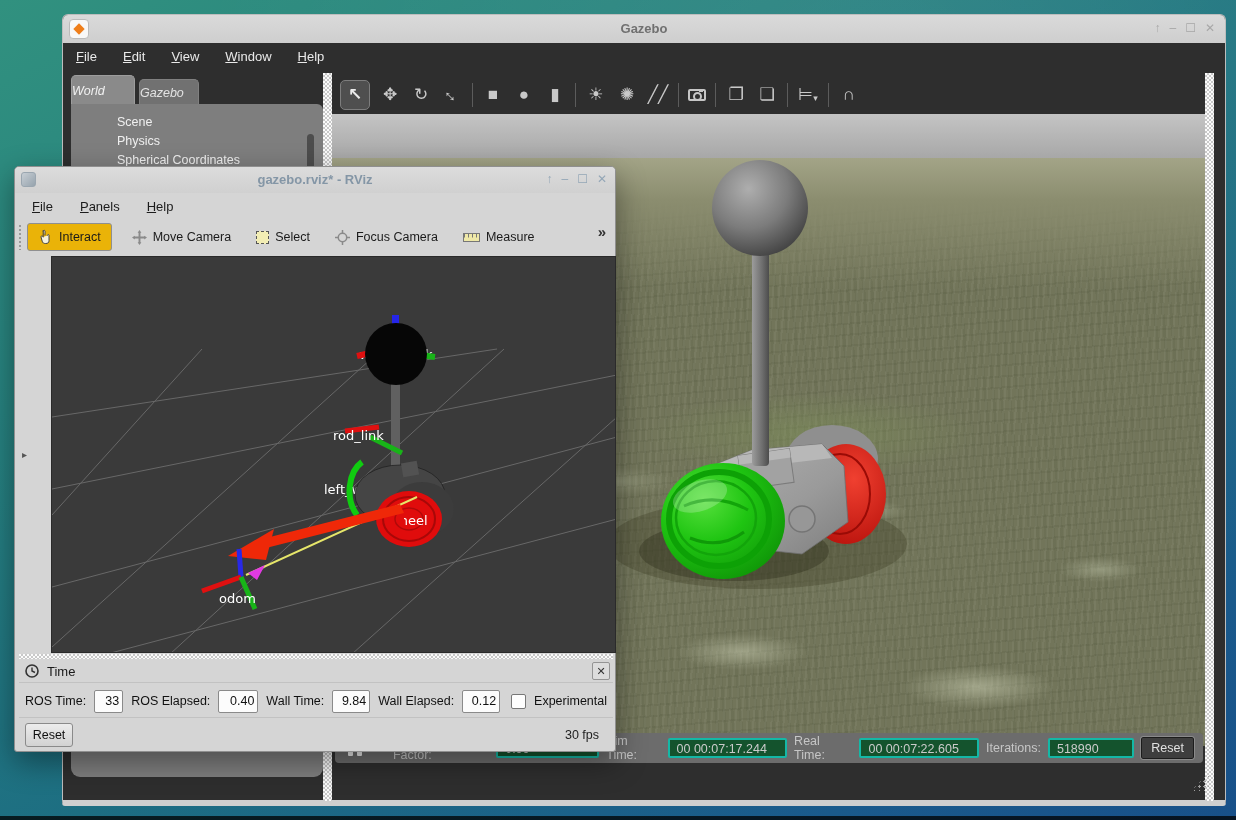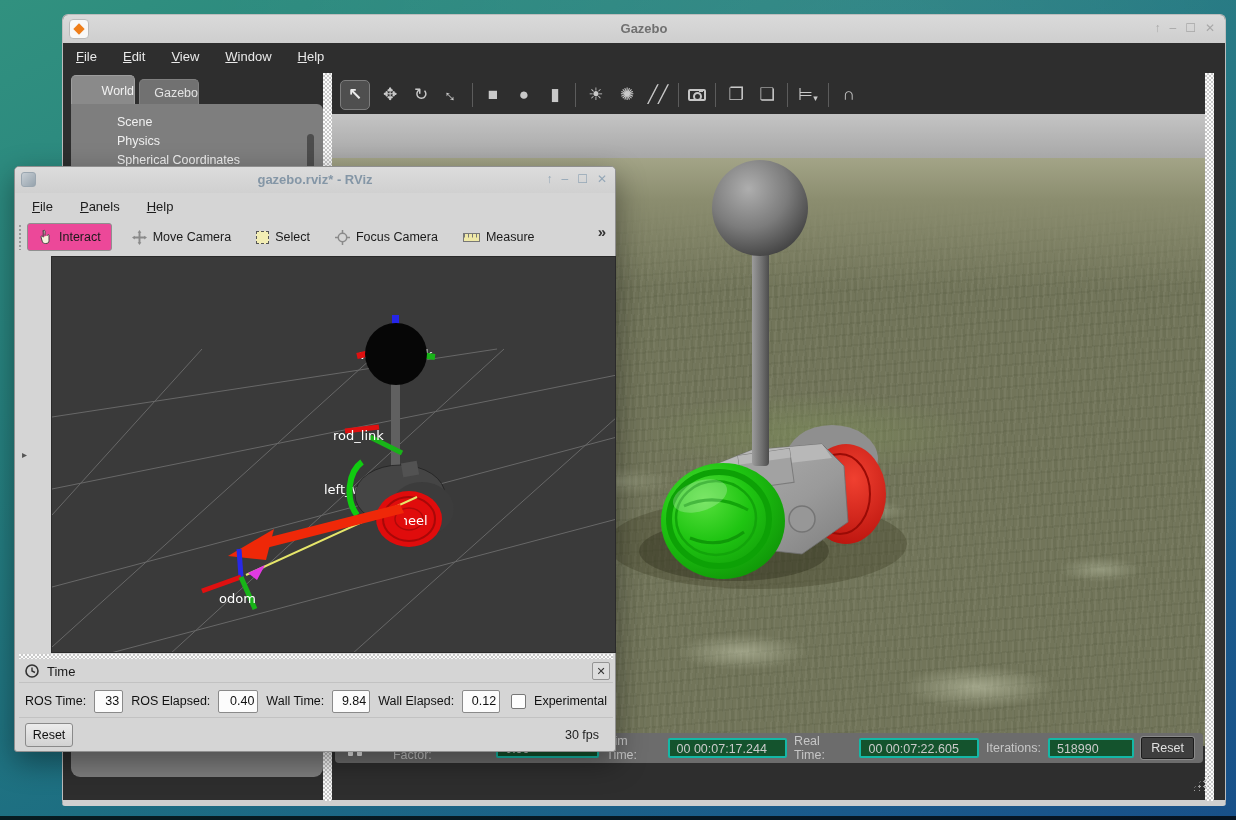--- a/index.html
+++ b/index.html
@@ -28,21 +28,21 @@
   #gz-title .t { position:absolute; left:0; right:0; top:6px; text-align:center; font-weight:bold; font-size:13px; color:#707070; }
   #gz-logo { left:6px; top:4px; width:20px; height:20px; background:#f8f8f8; border-radius:4px; border:1px solid #bbb; }
   #gz-logo i { position:absolute; left:5px; top:5px; width:8px; height:8px; background:#ef7e1a; transform:rotate(45deg); }
   #gz-ctl { position:absolute; right:10px; top:7px; color:#a7a7a7; }
   #gz-menu { left:0; top:28px; width:100%; height:26px; display:flex; align-items:center; gap:26px; padding-left:13px;
              color:#e9e9e9; font-size:13px; }
   .fl { display:inline-block; }
   .fl::first-letter { text-decoration:underline; }
 
   
-  .gz-tab { border-radius:5px 5px 0 0; color:#f1f1f1; font-size:12.5px; display:flex; align-items:center; justify-content:flex-end; }
+  .gz-tab { border-radius:5px 5px 0 0; color:#f1f1f1; font-size:12.5px; display:flex; align-items:center; justify-content:flex-start;font-style:italic; }
   #tab-world { left:8px; top:60px; width:64px; height:30px; background:#8a8a8a; border:1px solid #9d9d9d; border-bottom:none; }
   #tab-insert { left:76px; top:64px; width:60px; height:26px; background:#717171; border:1px solid #808080; border-bottom:none; color:#e3e3e3; }
   #gz-panel { left:8px; top:89px; width:252px; height:673px; background:#7e7e7e; border-radius:0 6px 9px 9px; overflow:hidden; }
   #gz-panel .item { padding-left:46px; height:19px; line-height:19px; color:#f0f0f0; font-size:12.5px; }
   #gz-panel .items { padding-top:9px; }
   #gz-scroll { position:absolute; right:9px; top:30px; width:7px; height:565px; background:#4d4d4d; border-radius:4px; }
 
   #gz-split-l { left:260px; top:58px; width:9px; height:728px; }
   #gz-split-r { left:1142px; top:58px; width:9px; height:728px; }
 
@@ -100,21 +100,21 @@
   #rv-title .t { position:absolute; left:0; right:0; top:5px; text-align:center; font-weight:bold; font-size:13px; color:#8496a6; }
   #rv-icon { left:6px; top:5px; width:15px; height:15px; border-radius:3px;
              background:linear-gradient(135deg,#c7ced4,#96a3ad); border:1px solid #9aa6b0; }
   #rv-ctl { position:absolute; right:8px; top:6px; color:#93a6b6; }
   #rv-menu { left:0; top:26px; width:100%; height:26px; display:flex; align-items:center; gap:27px; padding-left:17px;
              color:#1c1c1c; font-size:13px; }
   #rv-toolbar { left:0; top:52px; width:100%; height:36px; display:flex; align-items:center; gap:15px; padding-left:12px; }
   #rv-handle { position:absolute; left:3px; top:57px; width:5px; height:26px;
      background-image: radial-gradient(#9a9a9a 1px, transparent 1.2px); background-size:4px 4px; }
   .rv-tool { display:flex; align-items:center; gap:6px; font-size:12.5px; color:#1a1a1a; padding:0 5px; height:28px; }
-  .rv-tool.active { background:#ec4899; border:1px solid #8f8f8f; border-radius:3px; padding:12px 10px; }
+  .rv-tool.active { background:#eab308; border:1px solid #8f8f8f; border-radius:3px; padding:12px 10px; }
   #rv-more { position:absolute; right:9px; top:56px; font-size:15px; font-weight:bold; color:#333; }
   .selbox { width:13px; height:13px; background:#f2edb4; border:1px dashed #555; }
   .ruler { width:17px; height:9px; background:#efe9a8; border:1px solid #777;
            background-image:repeating-linear-gradient(90deg, #777 0 1px, transparent 1px 4px); background-size:100% 50%; background-repeat:no-repeat; }
 
   #rv-view { left:36px; top:89px; width:565px; height:397px; background:#3a3a3a; border:1px solid #2a2a2a; overflow:hidden; }
   #rv-collapse-l { left:7px; top:282px; color:#555; font-size:10px; }
   #rv-collapse-r { left:589px; top:275px; color:#555; font-size:10px; }
   #rv-split { left:4px; top:487px; width:594px; height:5px; }
 

